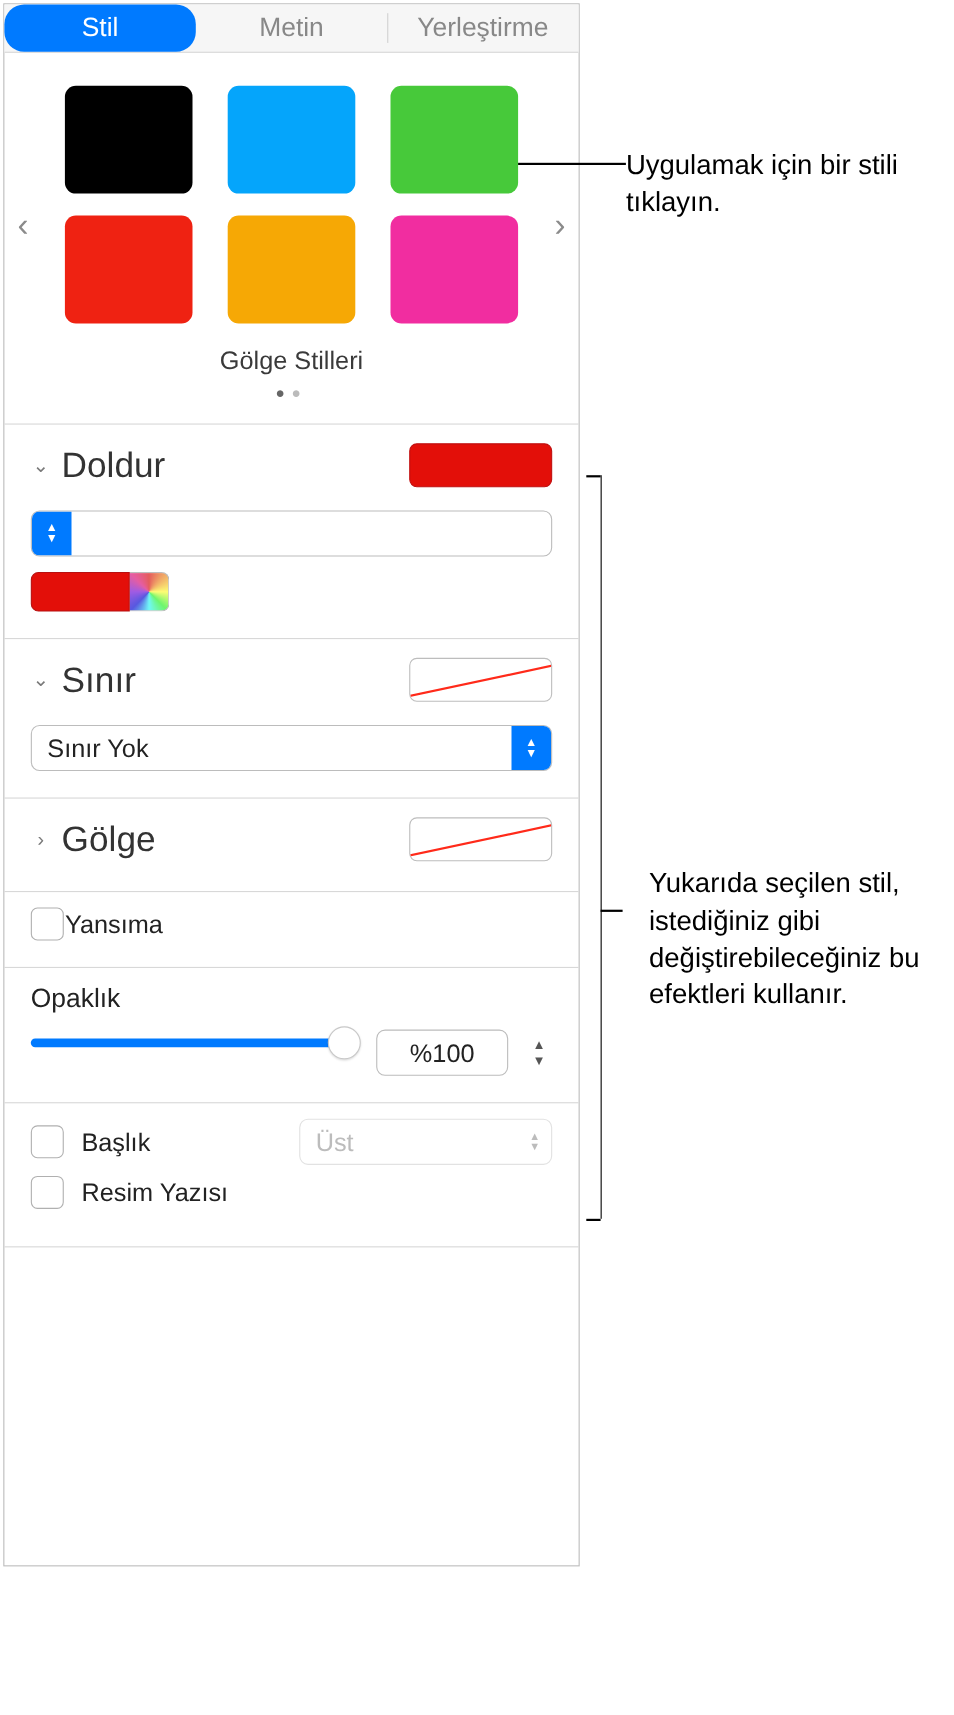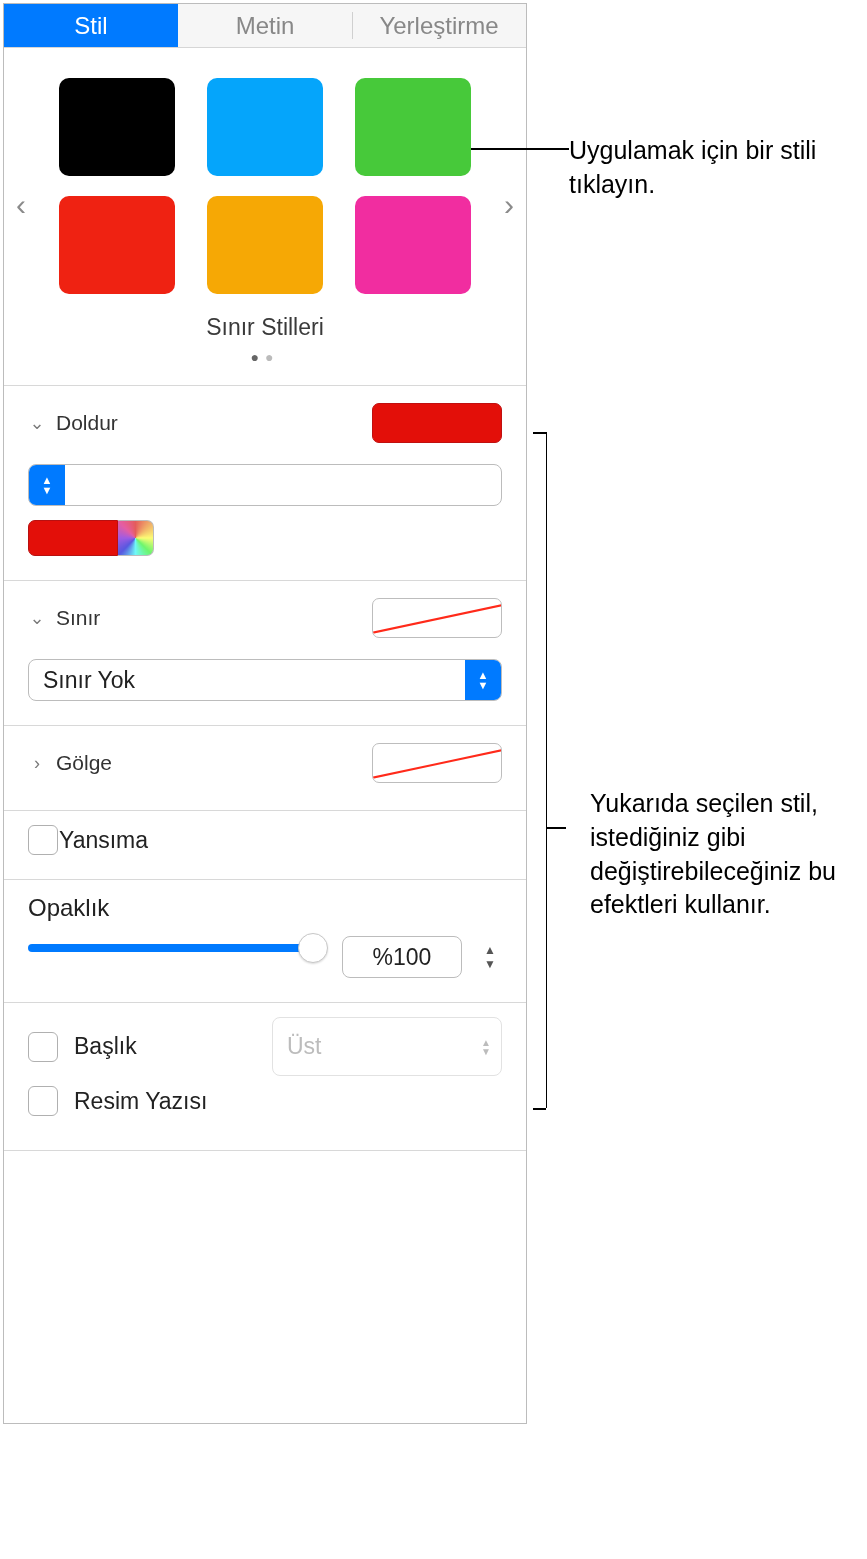--- a/index.html
+++ b/index.html
@@ -36,20 +36,21 @@
     align-items: center;
     justify-content: center;
     font-size: 24px;
     color: #888;
     position: relative;
   }
   .tab.active {
     background: #007aff;
     color: #fff;
     font-weight: 500;
+    border-radius: 18px;
   }
   .tab + .tab::before {
     content: "";
     position: absolute;
     left: 0;
     top: 8px;
     bottom: 8px;
     width: 1px;
     background: #d0d0d0;
   }
@@ -119,21 +120,21 @@
   .disclosure {
     color: #7a7a7a;
     font-size: 18px;
     width: 18px;
     display: inline-flex;
     justify-content: center;
     user-select:none;
   }
   .section-title {
     flex: 1;
-    font-size: 21px;
+    font-size: 32px;
     color: #333;
   }
   .fill-preview {
     width: 130px;
     height: 40px;
     border-radius: 7px;
     background: #e30f09;
     border: 1px solid #c01010;
   }
   .none-preview {
@@ -278,21 +279,21 @@
   }
 
   .title-row {
     display:flex;
     align-items:center;
     gap:16px;
     margin-bottom: 10px;
   }
   .title-popup {
     width: 230px;
-    height: 59px;
+    height: 42px;
     border: 1px solid #e2e2e2;
     border-radius: 8px;
     display:flex;
     align-items:center;
     overflow:hidden;
     color:#bcbcbc;
     justify-content:center;
   }
   .title-popup .lbl { flex:1; padding: 0 14px; font-size: 23px; }
   .title-popup .arr {
@@ -332,21 +333,21 @@
     <span class="nav-arrow left">‹</span>
     <span class="nav-arrow right">›</span>
     <div class="style-grid" id="style-grid">
         <div class="style-swatch" style="background: rgb(0, 0, 0);"></div>
         <div class="style-swatch" style="background: rgb(5, 165, 251);"></div>
         <div class="style-swatch" style="background: rgb(71, 201, 58);"></div>
         <div class="style-swatch" style="background: rgb(239, 34, 18);"></div>
         <div class="style-swatch" style="background: rgb(246, 168, 5);"></div>
         <div class="style-swatch" style="background: rgb(241, 45, 160);"></div>
       </div>
-    <div class="styles-label">Sınır Stilleri</div>
+    <div class="styles-label">Gölge Stilleri</div>
     <div class="page-dots"><span class="active">●</span><span>●</span></div>
   </div>
 
   <div class="divider"></div>
 
   <div class="section">
     <div class="section-head">
       <span class="disclosure">⌄</span>
       <span class="section-title">Doldur</span>
       <span class="fill-preview"></span>

